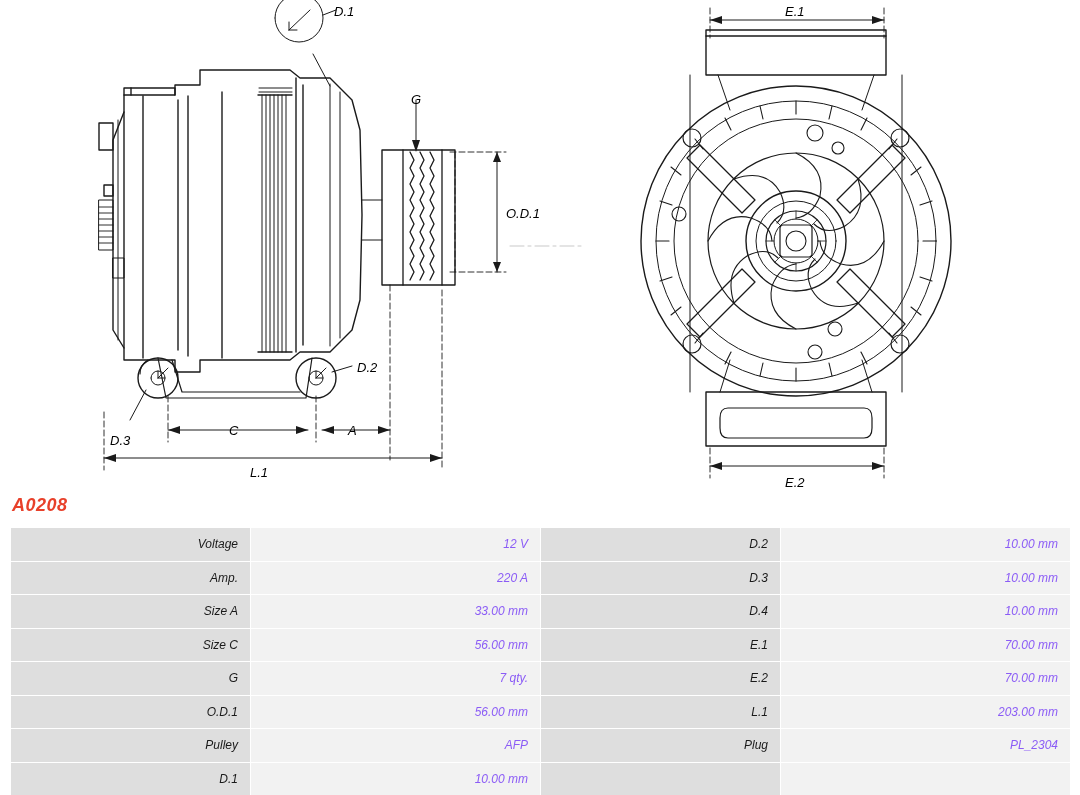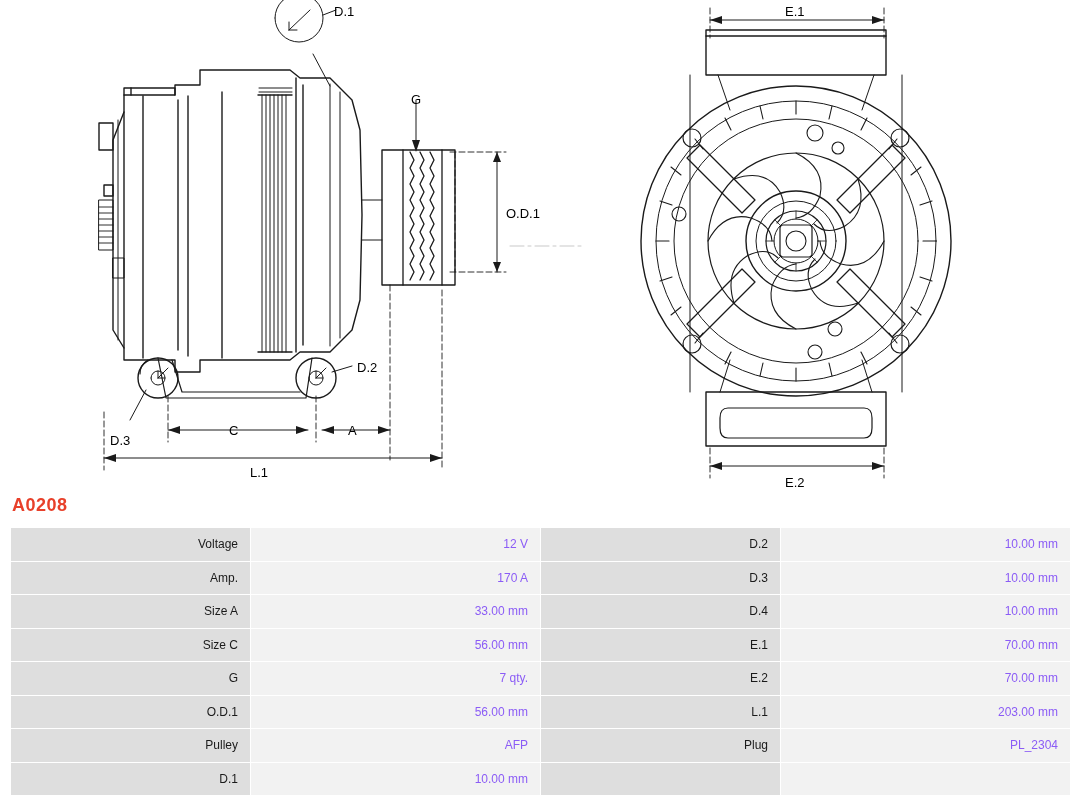--- a/index.html
+++ b/index.html
@@ -12,20 +12,21 @@
     height: 795px;
     font-family: "Liberation Sans", sans-serif;
     color: #000000;
     position: relative;
     overflow: hidden;
   }
   .page {
     position: relative;
     width: 1080px;
     height: 795px;
+    font-style: italic;
   }
   .drawing-area {
     position: absolute;
     left: 0;
     top: 0;
     width: 1080px;
     height: 495px;
   }
   .part-code {
     position: absolute;
@@ -342,21 +343,21 @@
     </colgroup>
     <tbody>
       <tr>
         <td class="label">Voltage</td>
         <td class="value">12 V</td>
         <td class="label">D.2</td>
         <td class="value">10.00 mm</td>
       </tr>
       <tr>
         <td class="label">Amp.</td>
-        <td class="value">170 A</td>
+        <td class="value">220 A</td>
         <td class="label">D.3</td>
         <td class="value">10.00 mm</td>
       </tr>
       <tr>
         <td class="label">Size A</td>
         <td class="value">33.00 mm</td>
         <td class="label">D.4</td>
         <td class="value">10.00 mm</td>
       </tr>
       <tr>

